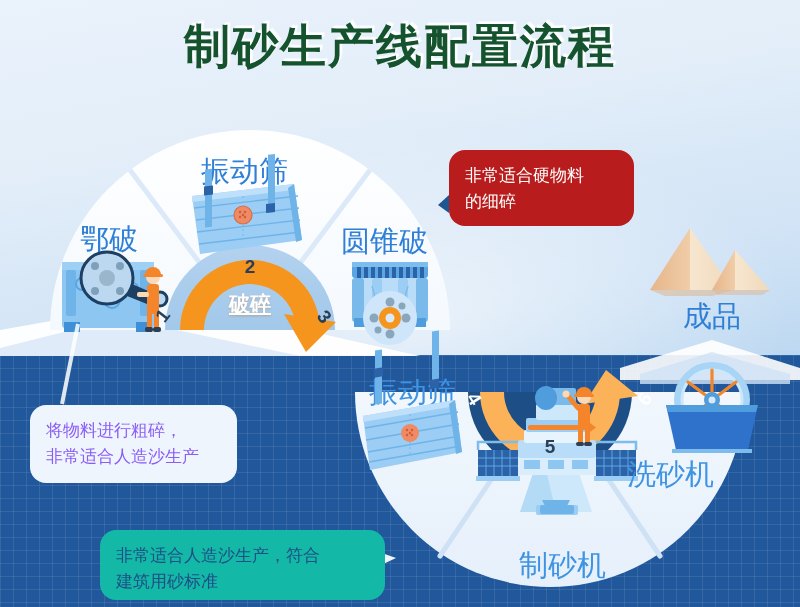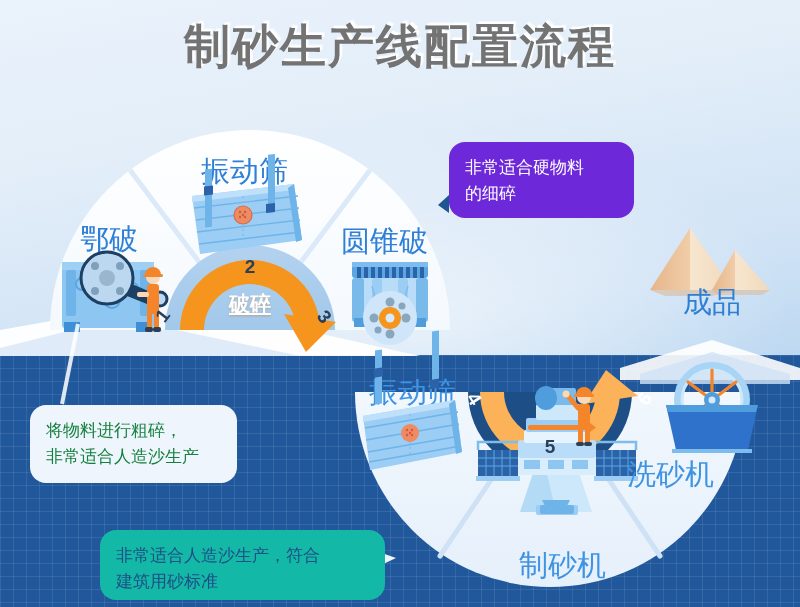--- a/index.html
+++ b/index.html
@@ -29,21 +29,21 @@
   }
   .bg-top-glow{
     position:absolute;left:0;top:0;width:800px;height:358px;
     background:radial-gradient(ellipse 520px 260px at 52% 88%,rgba(255,255,255,.55),rgba(255,255,255,0) 72%);
   }
 
   
   .title{
     position:absolute;left:0;top:16px;width:800px;text-align:center;
     font-size:46px;font-weight:bold;letter-spacing:2px;
-    color:#737373;
+    color:#14532d;
     text-shadow:2px -2px 0 rgba(255,255,255,.95), 3px -3px 0 rgba(255,255,255,.6);
   }
 
   
   .layer{position:absolute;left:0;top:0;width:800px;height:607px;}
 
   
   .lbl{position:absolute;font-size:29px;font-weight:normal;white-space:nowrap;}
   .lbl.blue{color:#2f7fd6;}
   .lbl.lblue{color:#3f93e3;}
@@ -61,22 +61,22 @@
     width:26px;text-align:center;
   }
   .num.dark{color:#ffffff;}
 
   
   .callout{
     position:absolute;border-radius:16px;
     font-size:17px;line-height:1.5;
     padding:13px 16px;box-sizing:border-box;
   }
-  .callout.navy{background:#6d28d9;color:#ffffff;}
-  .callout.white{background:#eef5fc;color:#15803d;}
+  .callout.navy{background:#b91c1c;color:#ffffff;margin-top:8px;}
+  .callout.white{background:#eef5fc;color:#8b5cf6;}
   .callout.pale{background:#14b8a6;color:#1d4f86;}
   .callout span{display:block;}
 </style>
 </head>
 <body>
 
 <div id="stage">
 
   <div class="bg-top"></div>
   <div class="bg-top-glow"></div>
@@ -389,21 +389,21 @@
         <stop offset="100%" stop-color="#efd9bb"></stop>
       </linearGradient>
     </defs>
     <polygon points="690,228 650,290 690,290" fill="url(#sandL)"></polygon>
     <polygon points="690,228 733,290 690,290" fill="url(#sandR)"></polygon>
     <polygon points="650,290 690,290 733,290 712,296 665,296" fill="#ddb68f" opacity="0.55"></polygon>
     <polygon points="735,250 712,290 735,290" fill="url(#sandL)"></polygon>
     <polygon points="735,250 770,290 735,290" fill="url(#sandR)"></polygon>
     <polygon points="712,290 770,290 762,295 718,295" fill="#ddb68f" opacity="0.5"></polygon>
   </svg>
-  <div class="lbl blue" style="left:683px;top:283px;">成品</div>
+  <div class="lbl blue" style="left:683px;top:297px;">成品</div>
 
   <svg class="layer">
 
     <path d="M78,324 L62,404" stroke="#ffffff" stroke-width="4" opacity="0.85" fill="none"></path>
 
     <polygon points="449,195 438,205 449,213" fill="#1f5590"></polygon>
 
     <polygon points="379,552 396,558 379,566" fill="#eef5fc"></polygon>
   </svg>
 

